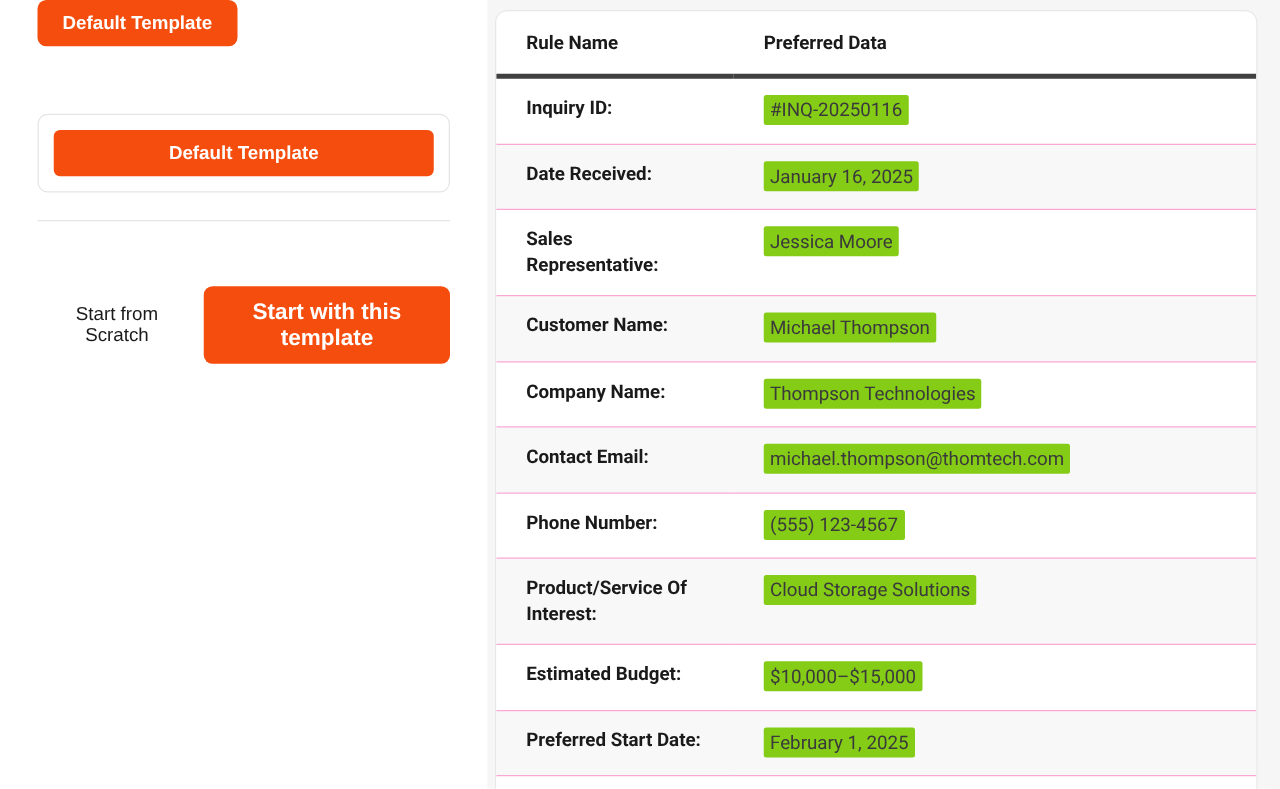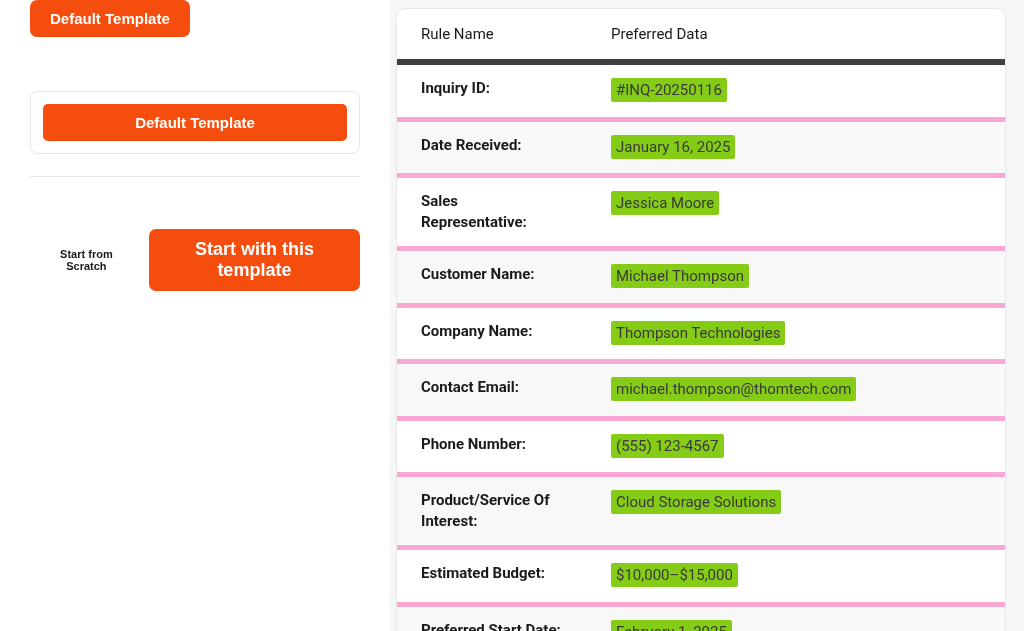--- a/index.html
+++ b/index.html
@@ -55,22 +55,22 @@
       margin-top: 52px;
       display: flex;
       align-items: center;
       gap: 18px;
       padding-left: 12px;
     }
     .btn-text {
       background: transparent;
       border: none;
       color: #1a1a1a;
-      font-size: 11px;
-      font-weight: 700;
+      font-size: 15px;
+      font-weight: 400;
       cursor: pointer;
       padding: 0;
     }
     .btn-start {
       background: #f54d0e;
       color: #fff;
       border: none;
       border-radius: 7px;
       padding: 10px 14px;
       font-size: 18px;
@@ -90,29 +90,29 @@
       margin-top: 8px;
     }
     .data-table table {
       width: 100%;
       border-collapse: collapse;
     }
     .data-table thead th {
       text-align: left;
       padding: 16px 24px;
       font-size: 15px;
-      font-weight: 400;
-      color: #1a1a1a;
-      border-bottom: 6px solid #404040;
+      font-weight: 700;
+      color: #1a1a1a;
+      border-bottom: 4px solid #404040;
     }
     .data-table thead th:first-child {
       width: 190px;
     }
     .data-table tbody tr {
-      border-bottom: 5px solid #f9a8d4;
+      border-bottom: 1px solid #f9a8d4;
     }
     .data-table tbody tr:last-child {
       border-bottom: none;
     }
     .data-table tbody tr:nth-child(odd) {
       background: #fff;
     }
     .data-table tbody tr:nth-child(even) {
       background: #f8f8f8;
     }

